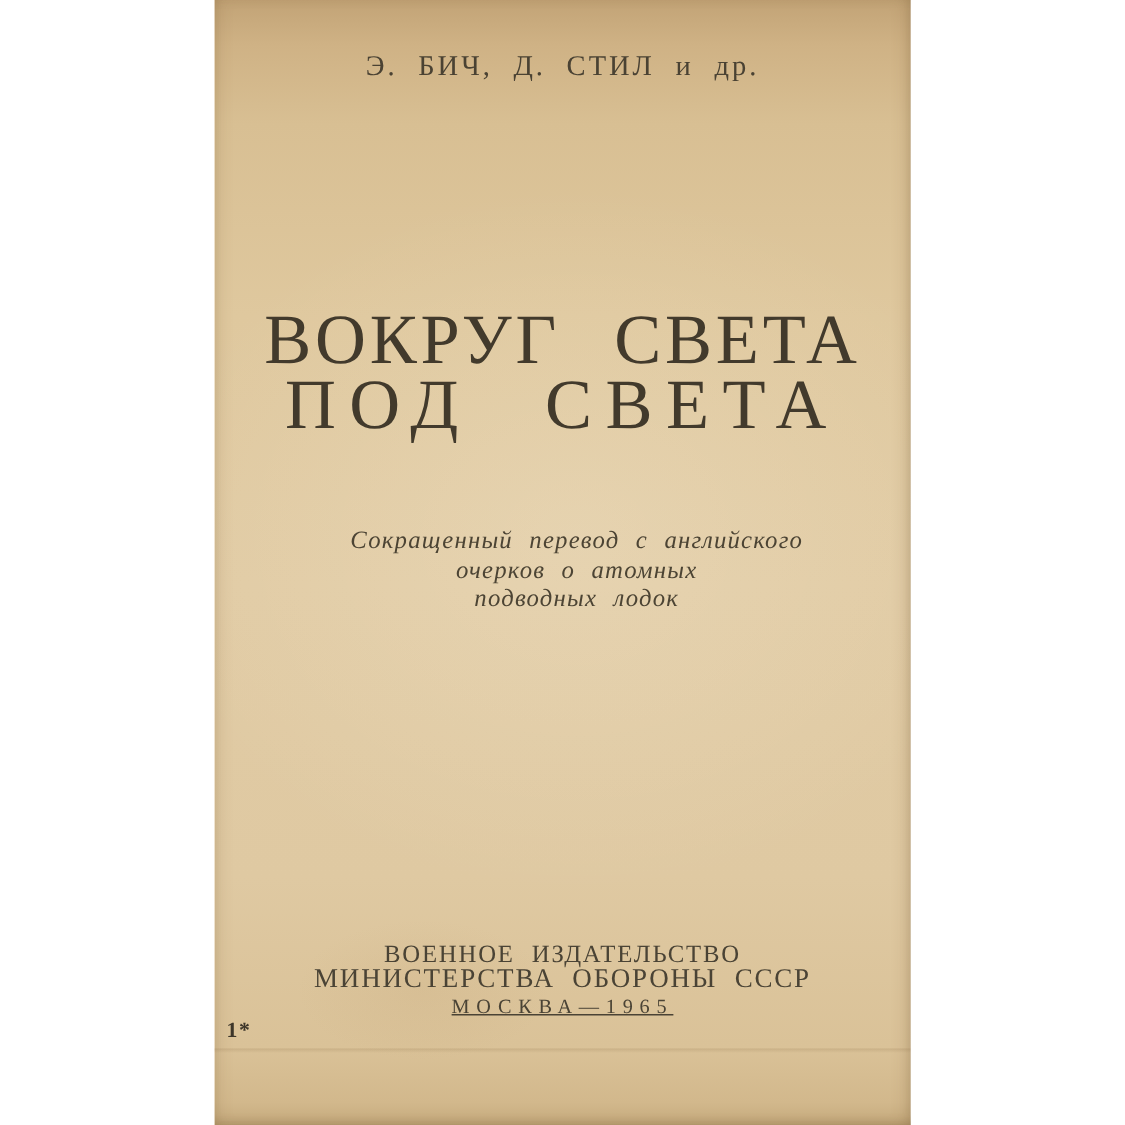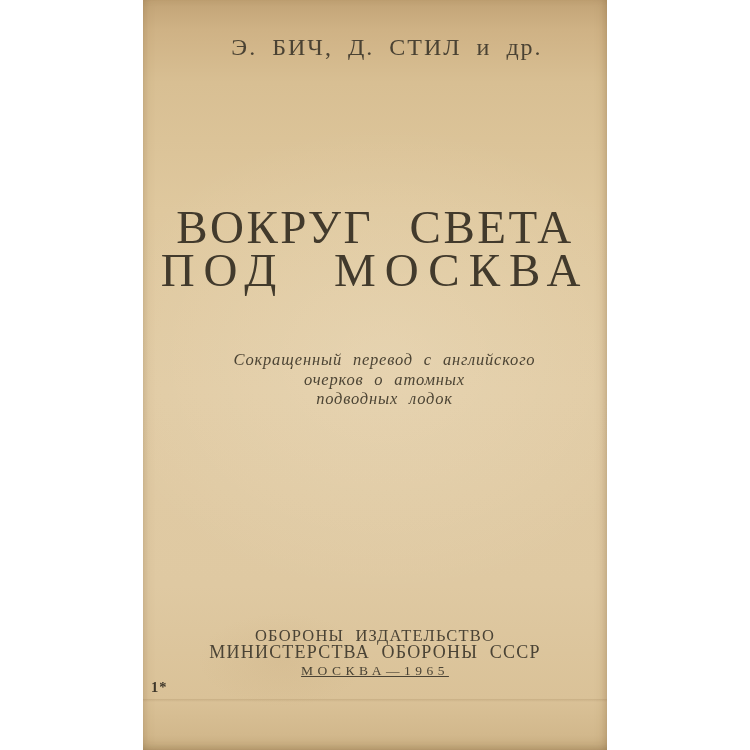--- a/index.html
+++ b/index.html
@@ -54,25 +54,24 @@
   .line {
     position: absolute;
     left: 0;
     width: 100%;
     text-align: center;
     color: #433c2d;
     white-space: nowrap;
   }
   .authors {
     top: 34px;
-    font-size: 24px;
+    font-size: 19px;
     letter-spacing: 2px;
     word-spacing: 7px;
     color: #4a4233;
-    margin-left: 12px;
   }
   .title1 {
     top: 200px;
     font-size: 47px;
     letter-spacing: 2.5px;
     word-spacing: 22px;
     color: #423a2c;
   }
   .title2 {
     top: 243px;
@@ -129,29 +128,29 @@
 </head>
 <body>
 
 <div class="stage">
   <div class="page">
 
     <div class="line authors">Э. БИЧ, Д. СТИЛ и др.</div>
 
     <div class="line title1">ВОКРУГ СВЕТА</div>
 
-    <div class="line title2">ПОД МОСКВА</div>
+    <div class="line title2">ПОД СВЕТА</div>
 
     <div class="subtitle">
       <span>Сокращенный перевод с английского</span>
       <span>очерков о атомных</span>
       <span>подводных лодок</span>
     </div>
 
-    <div class="line pub1">ОБОРОНЫ ИЗДАТЕЛЬСТВО</div>
+    <div class="line pub1">ВОЕННОЕ ИЗДАТЕЛЬСТВО</div>
 
     <div class="line pub2">МИНИСТЕРСТВА ОБОРОНЫ СССР</div>
 
     <div class="line cityyear">МОСКВА—1965</div>
 
     <div class="sigmark">1*</div>
 
     <div class="crease"></div>
   </div>
 </div>

